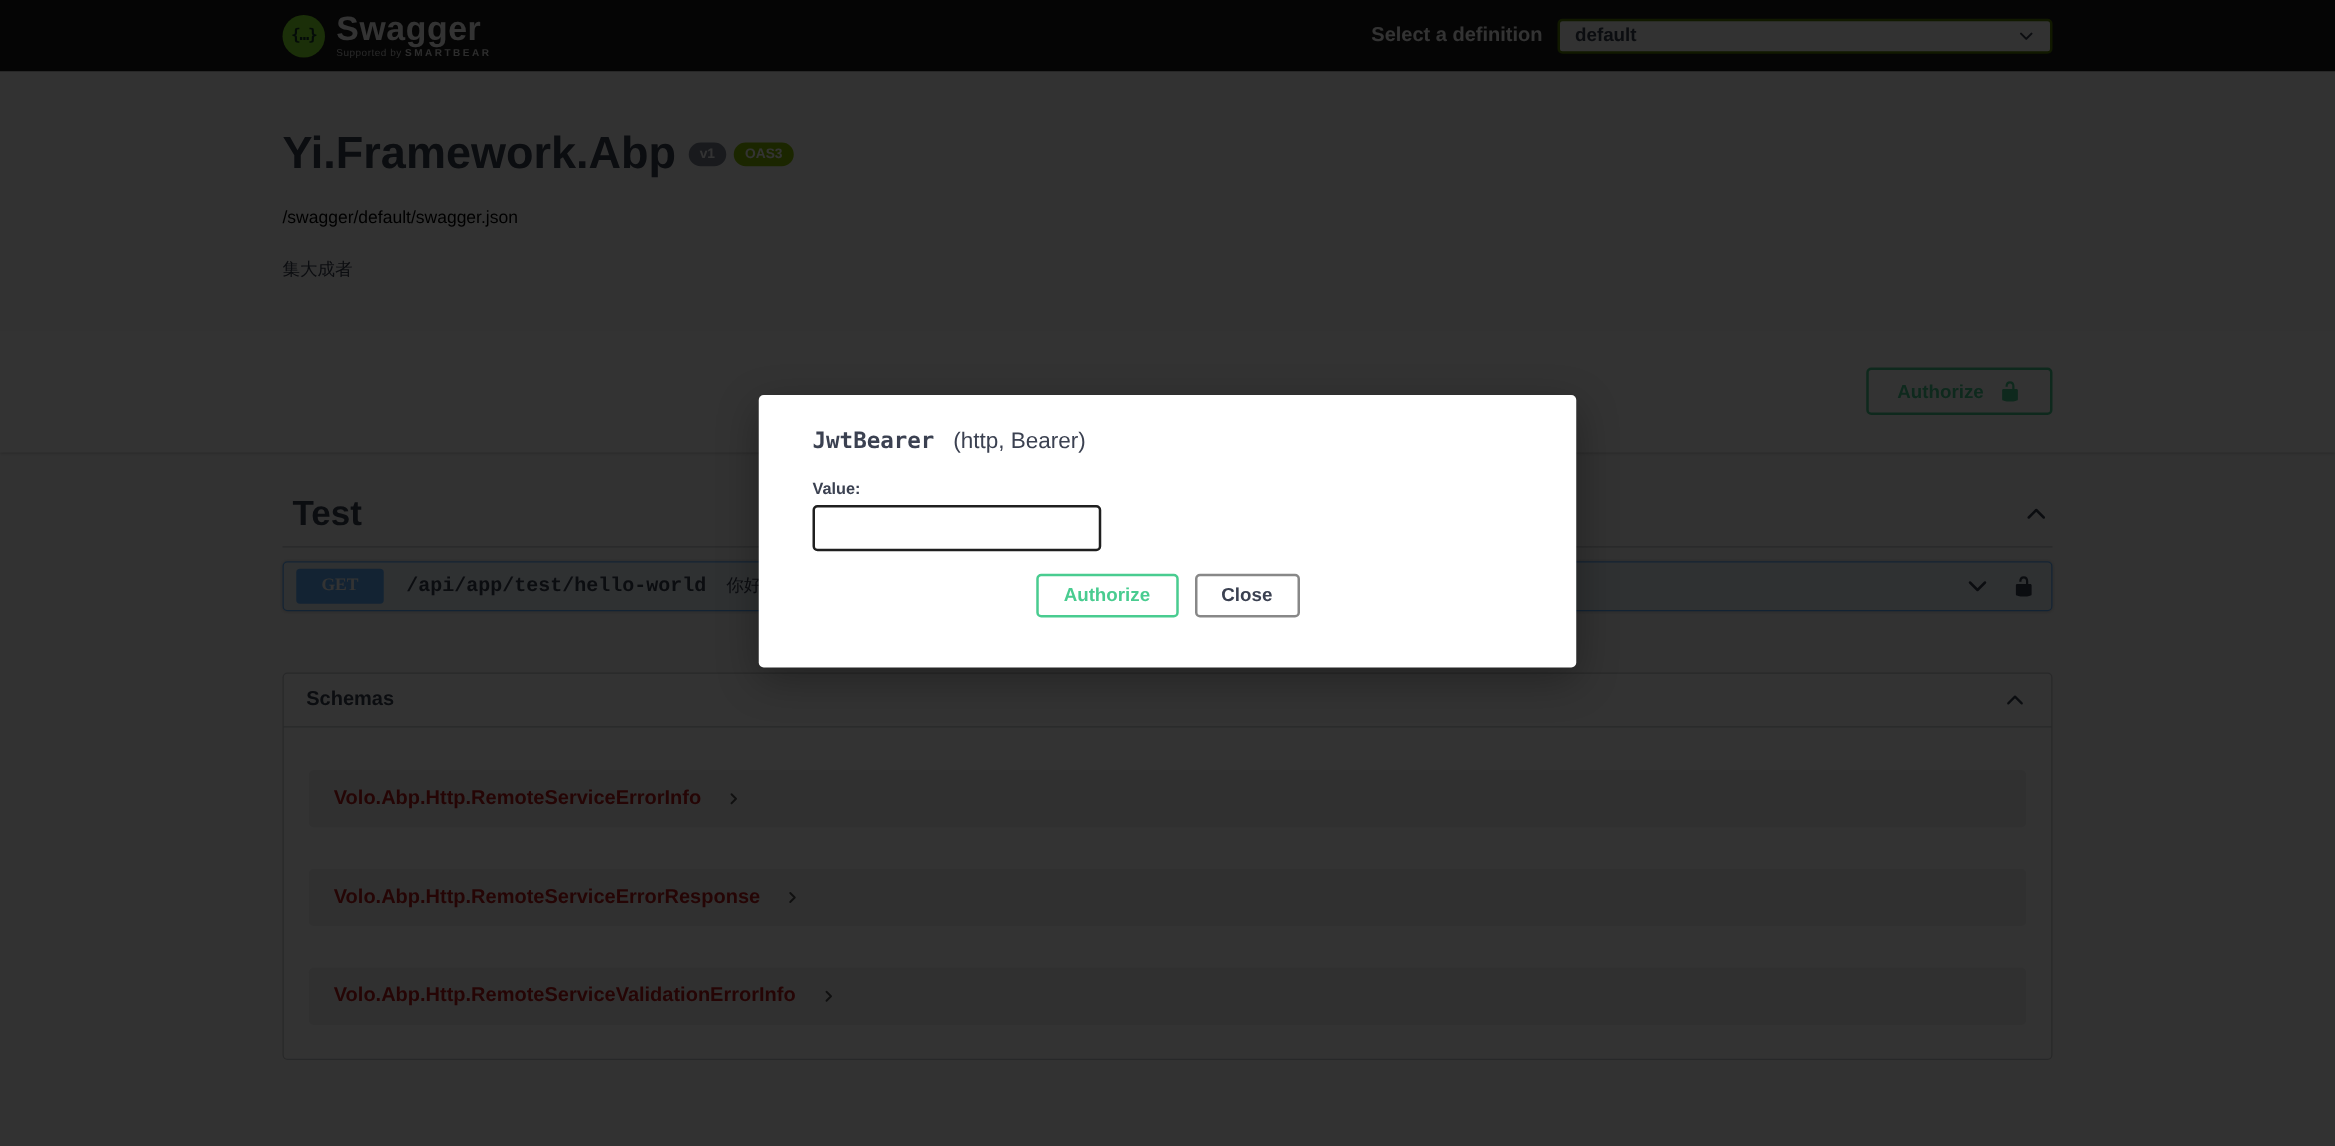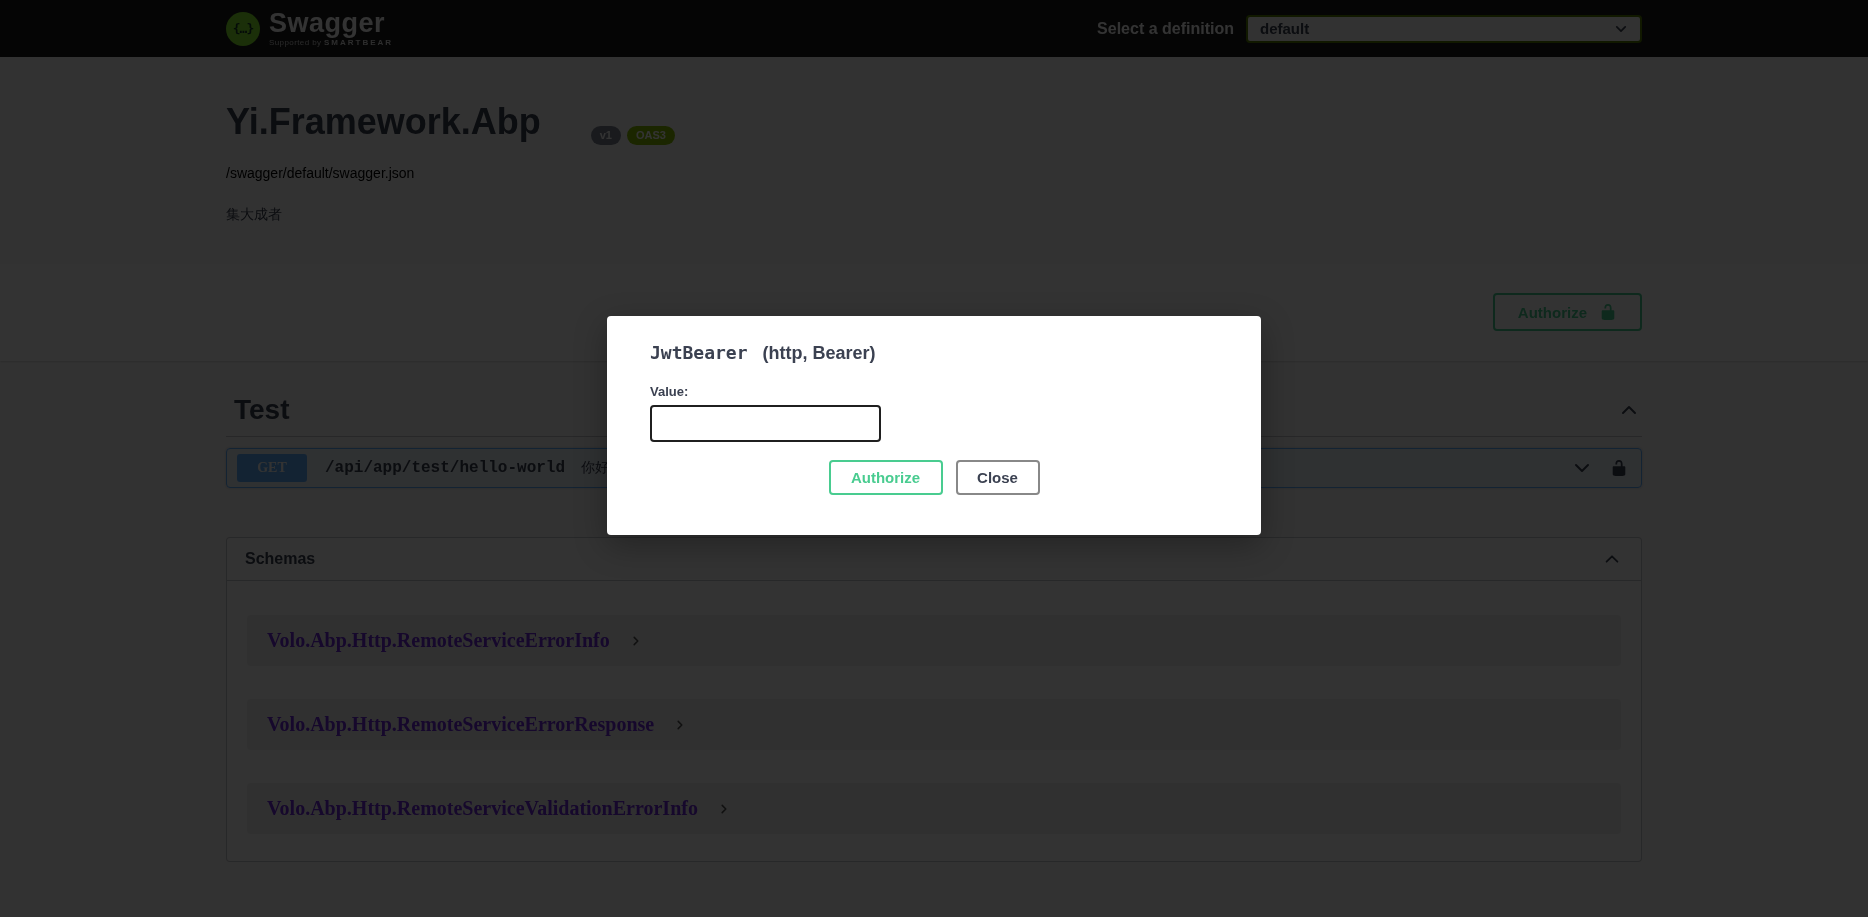--- a/index.html
+++ b/index.html
@@ -35,21 +35,21 @@
     border: 2px solid #547f00; border-radius: 4px;
     display: flex; align-items: center; justify-content: space-between;
     padding: 0 12px; font-size: 15px; font-weight: bold; color: #3b4151;
     cursor: pointer;
   }
 
   
   .info { padding-top: 42px; }
   .api-title {
     font-size: 36px; font-weight: bold; color: #3b4151;
-    display: flex; align-items: flex-end; line-height: 46px; gap: 40px;
+    display: flex; align-items: center; line-height: 46px;
   }
   .badges { display: flex; gap: 6px; margin-left: 10px; margin-top: 2px; }
   .badge {
     border-radius: 57px; color: #ffffff; font-size: 11px; font-weight: bold;
     padding: 4px 9px; line-height: 1; vertical-align: top;
   }
   .badge.version { background: #7d8492; }
   .badge.oas3 { background: #89bf04; }
   .spec-link { display: inline-block; margin-top: 20px; color: #000000; font-size: 14px; text-decoration: none; }
   .api-description { margin-top: 24px; font-size: 14px; color: #3b4151; }
@@ -107,21 +107,21 @@
     border-bottom: 1px solid rgba(59,65,81,.3);
   }
   .models-title { font-size: 16px; font-weight: bold; color: #3b4151; }
   .models-body { padding: 34px 20px 27px 20px; }
   .model-row {
     background: rgba(0,0,0,.06); border-radius: 4px;
     display: flex; align-items: center; gap: 20px;
     padding: 14px 20px; margin-bottom: 33px; cursor: pointer;
   }
   .model-row:last-child { margin-bottom: 0; }
-  .model-name { font-size: 20px; font-weight: bold; color: #6d28d9; font-family: Liberation Serif, serif; }
+  .model-name { font-size: 16px; font-weight: bold; color: #b91c1c; }
 
   
   .backdrop { position: fixed; inset: 0; background: rgba(0,0,0,.8); z-index: 10; }
   .modal {
     position: absolute; z-index: 20; top: 316px; left: 50%;
     transform: translateX(-50%); width: 654px;
     background: #ffffff; border-radius: 4px;
     box-shadow: 0 10px 33px rgba(0,0,0,.3);
   }
   .modal-header {
@@ -129,21 +129,21 @@
     padding: 16px 24px 15px 24px; border-bottom: 1px solid #ebebeb;
   }
   .modal-title { font-size: 20px; font-weight: bold; color: #3b4151; }
   .modal-close {
     background: none; border: none; font-size: 17px; font-weight: bold;
     color: #3b4151; cursor: pointer; line-height: 1;
   }
   .modal-body { padding: 26px 43px 40px 43px; }
   .scheme-title { font-size: 18px; color: #3b4151; margin-bottom: 20px; }
   .scheme-name { font-family: "DejaVu Sans Mono", monospace; font-weight: bold; }
-  .scheme-type { font-weight: bold; margin-left: 10px; }
+  .scheme-type { font-weight: normal; margin-left: 10px; }
   .scheme-desc { font-size: 14px; color: #3b4151; margin-bottom: 14px; }
   .value-label { display: block; font-size: 13px; font-weight: bold; color: #3b4151; margin-bottom: 6px; }
   .token-input {
     width: 231px; height: 37px; border: 2px solid #1f1f1f; border-radius: 4px;
     padding: 0 10px; font-size: 14px; font-family: "Liberation Sans", sans-serif;
     outline: none; display: block;
   }
   .modal-actions { display: flex; justify-content: center; gap: 13px; margin-top: 18px; }
   .modal-btn { padding: 7px 0; font-size: 15px; text-align: center; }
   .btn-authorize { border: 2px solid #49cc90; color: #49cc90; width: 114px; }

